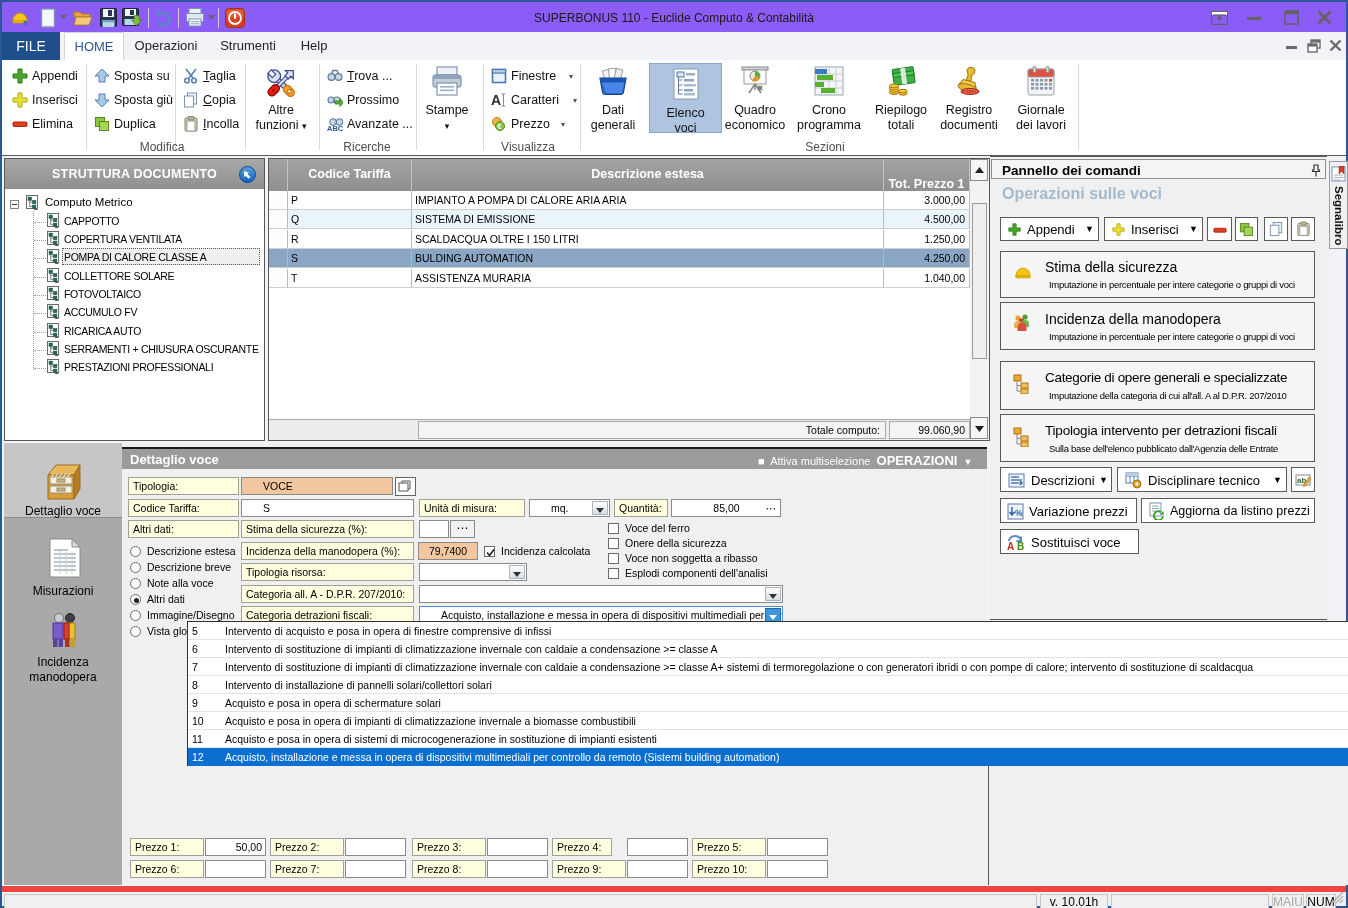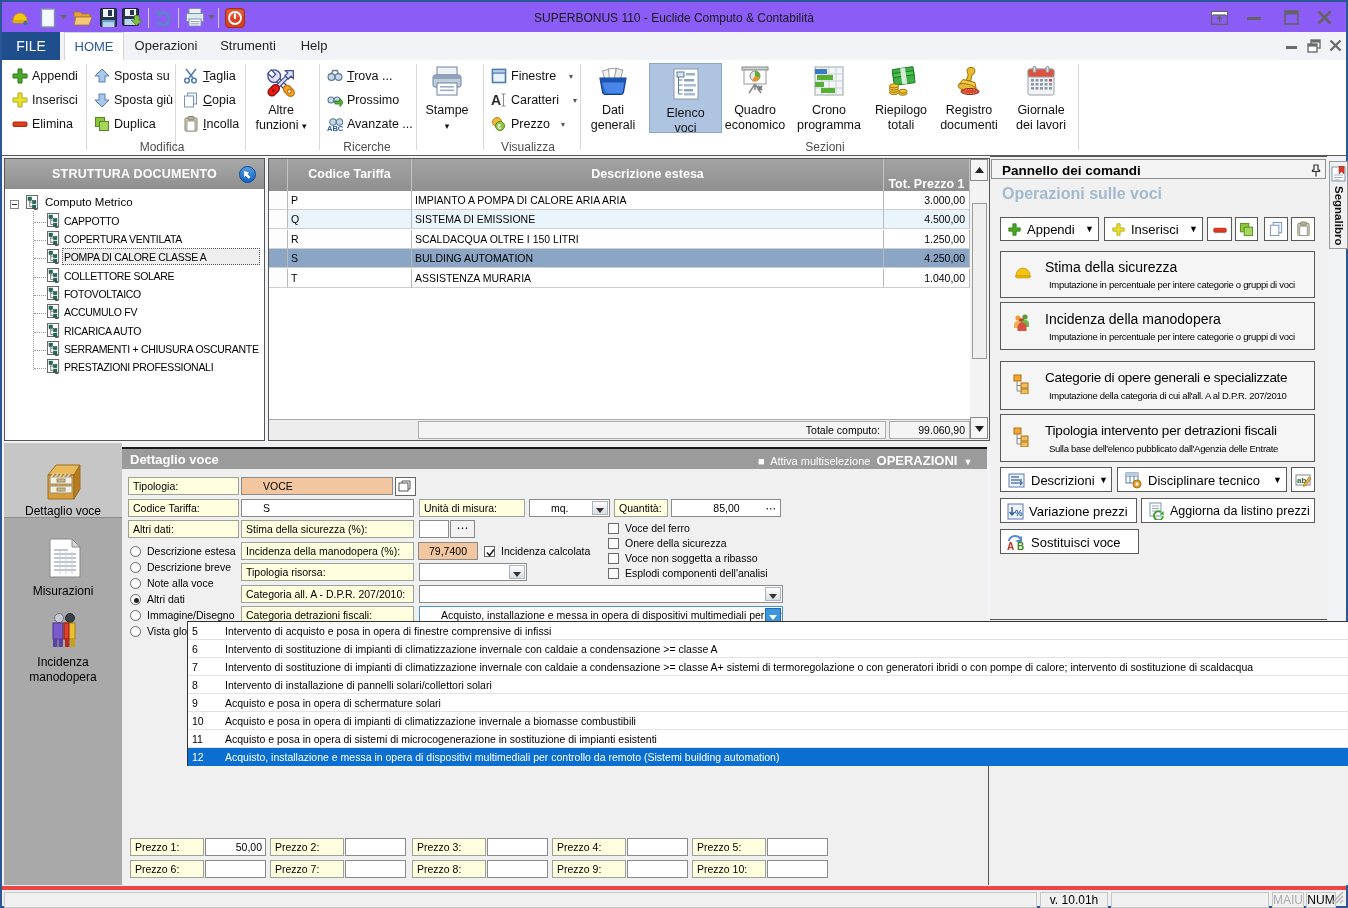--- a/index.html
+++ b/index.html
@@ -50,21 +50,21 @@
 .chk{position:absolute;font-size:10.5px;color:#000;white-space:nowrap;}
 .chk .cb{position:absolute;left:0;top:1px;width:11px;height:11px;border:1px solid #6a6a6a;background:#fff;}
 .chk .ct{position:absolute;left:17px;top:0;}
 .drop{position:absolute;right:1px;top:1px;width:16px;height:14px;background:linear-gradient(#fefefe,#d8dde4);border:1px solid #aab5c0;text-align:center;}
 
 #ddl{position:absolute;left:185px;top:621px;width:1163px;height:145px;background:#fff;border-top:1px solid #333;border-left:1px solid #333;}
 .ddr{position:absolute;left:0;width:1163px;height:18px;font-size:10.5px;color:#000;border-bottom:1px solid #e3e3e3;}
 .ddn{position:absolute;left:4px;top:3px;width:22px;}
 .ddt{position:absolute;left:37px;top:3px;white-space:nowrap;}
 
-#statusbar{position:absolute;left:0;top:886px;width:1344px;height:20px;background:#f0f0f0;border-top:4px solid #ef4444;font-size:12px;color:#000;}
+#statusbar{position:absolute;left:0;top:886px;width:1344px;height:20px;background:#f0f0f0;border-top:6px solid #ef4444;font-size:12px;color:#000;}
 .sfld{position:absolute;top:2px;height:16px;border:1px solid #c6c6c6;background:#f0f0f0;}
 </style></head>
 <body>
 <svg width="0" height="0" style="position:absolute">
     <defs>
 <g id="treeico">
         <rect x="0.5" y="0.5" width="12" height="14" fill="#fdfdfd" stroke="#5f5f5f"></rect>
         <rect x="2.2" y="2.2" width="3.6" height="3.6" fill="#1c6b5c" stroke="#0d473c" stroke-width="0.6"></rect>
         <path d="M4 5.8 V12.4 h3 M4 7.6 h3" stroke="#6a6a6a" fill="none" stroke-width="0.9"></path>
         <rect x="7.2" y="6.0" width="3.4" height="3.2" fill="#1c6b5c" stroke="#0d473c" stroke-width="0.6"></rect>
@@ -849,21 +849,21 @@
         <span class="cb"></span>
         <span class="ct">Esplodi componenti dell'analisi</span>
       </div>
 
  <div class="lbl" style="left:128px;top:838px;width:74px">Prezzo 1:</div>
       <div class="fld" style="left:203px;top:838px;width:61px;text-align:right;padding-right:3px">50,00</div>
  <div class="lbl" style="left:268px;top:838px;width:74px">Prezzo 2:</div>
       <div class="fld" style="left:343px;top:838px;width:61px"></div>
  <div class="lbl" style="left:410px;top:838px;width:74px">Prezzo 3:</div>
       <div class="fld" style="left:485px;top:838px;width:61px"></div>
- <div class="lbl" style="left:550px;top:838px;width:74px">Prezzo 4:</div>
+ <div class="lbl" style="left:550px;top:838px;width:60px">Prezzo 4:</div>
       <div class="fld" style="left:625px;top:838px;width:61px"></div>
  <div class="lbl" style="left:690px;top:838px;width:74px">Prezzo 5:</div>
       <div class="fld" style="left:765px;top:838px;width:61px"></div>
  <div class="lbl" style="left:128px;top:860px;width:74px">Prezzo 6:</div>
       <div class="fld" style="left:203px;top:860px;width:61px"></div>
  <div class="lbl" style="left:268px;top:860px;width:74px">Prezzo 7:</div>
       <div class="fld" style="left:343px;top:860px;width:61px"></div>
  <div class="lbl" style="left:410px;top:860px;width:74px">Prezzo 8:</div>
       <div class="fld" style="left:485px;top:860px;width:61px"></div>
  <div class="lbl" style="left:550px;top:860px;width:74px">Prezzo 9:</div>

